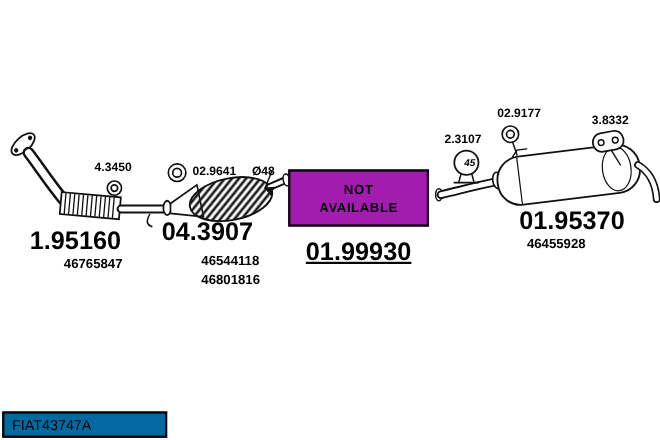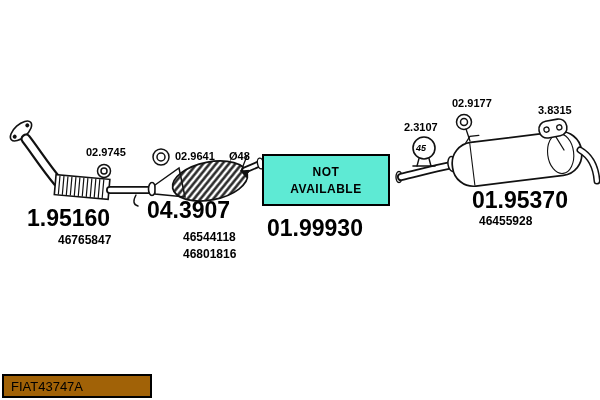--- a/index.html
+++ b/index.html
@@ -10,30 +10,30 @@
     width: 600px;
     height: 400px;
     background: #ffffff;
     overflow: hidden;
   }
   .art { position: absolute; left: 0; top: 0; }
   .lbl { position: absolute; line-height: 1; white-space: nowrap; color: #000; }
   .small { font-size: 11px; font-weight: 700; }
   .big   { font-size: 23px; font-weight: 700; }
   .oem   { font-size: 12px; font-weight: 700; }
-  .badge { font-size: 9px; font-weight: 700; width: 16px; text-align: left; font-style: italic; }
+  .badge { font-size: 9px; font-weight: 700; width: 16px; text-align: right; font-style: italic; }
   .na-box {
     position: absolute; left: 262px; top: 154px; width: 128px; height: 52px;
-    border: 2px solid #000; background: #5eead4;
+    border: 2px solid #000; background: #a21caf;
     display: flex; flex-direction: column; align-items: center; justify-content: center;
     gap: 3px; font-size: 12px; font-weight: 700; letter-spacing: 0.5px;
   }
   .footer-box {
     position: absolute; left: 2px; top: 374px; width: 150px; height: 24px;
-    border: 2px solid #000; background: #a16207;
+    border: 2px solid #000; background: #0369a1;
     display: flex; align-items: center; padding-left: 7px;
     font-size: 13px; font-weight: 400;
   }
 </style>
 </head>
 <body>
 
 <div class="stage">
 
   <svg class="art" width="600" height="400" viewBox="0 0 600 400">
@@ -131,36 +131,36 @@
         <g transform="rotate(-10 553 129)">
           <rect x="539" y="120" width="28" height="17" rx="8" fill="#fff" stroke="#111" stroke-width="1.6"></rect>
           <circle cx="546.5" cy="128.5" r="2.6" fill="none" stroke="#111" stroke-width="1.3"></circle>
           <circle cx="559.5" cy="128.5" r="2.6" fill="none" stroke="#111" stroke-width="1.3"></circle>
         </g>
         <path d="M 556 137 L 564 150" stroke="#111" stroke-width="1.3" fill="none"></path>
       </g>
     </g>
   </svg>
 
-  <div class="lbl small" style="left:86px;  top:147px;">02.9745</div>
+  <div class="lbl small" style="left:86px;  top:147px;">4.3450</div>
   <div class="lbl small" style="left:143px; top:151px;margin-left:32px;">02.9641</div>
   <div class="lbl small" style="left:404px; top:122px;">2.3107</div>
   <div class="lbl small" style="left:452px; top:98px;">02.9177</div>
-  <div class="lbl small" style="left:538px; top:105px;">3.8315</div>
+  <div class="lbl small" style="left:538px; top:105px;">3.8332</div>
   <div class="lbl small" style="left:229px; top:151px;">Ø48</div>
   <div class="lbl badge" style="left:416px; top:144px;">45</div>
 
   <div class="lbl big" style="left:27px;  top:207px;">1.95160</div>
   <div class="lbl oem" style="left:58px;  top:234px;">46765847</div>
 
   <div class="lbl big" style="left:147px; top:199px;">04.3907</div>
   <div class="lbl oem" style="left:183px; top:231px;">46544118</div>
   <div class="lbl oem" style="left:183px; top:248px;">46801816</div>
 
-  <div class="lbl big" style="left:267px; top:217px;">01.99930</div>
+  <div class="lbl big" style="left:278px; top:217px;text-decoration:underline;">01.99930</div>
 
   <div class="lbl big" style="left:472px; top:189px;">01.95370</div>
   <div class="lbl oem" style="left:479px; top:215px;">46455928</div>
 
   <div class="na-box">
     <div>NOT</div>
     <div>AVAILABLE</div>
   </div>
 
   <div class="footer-box">

